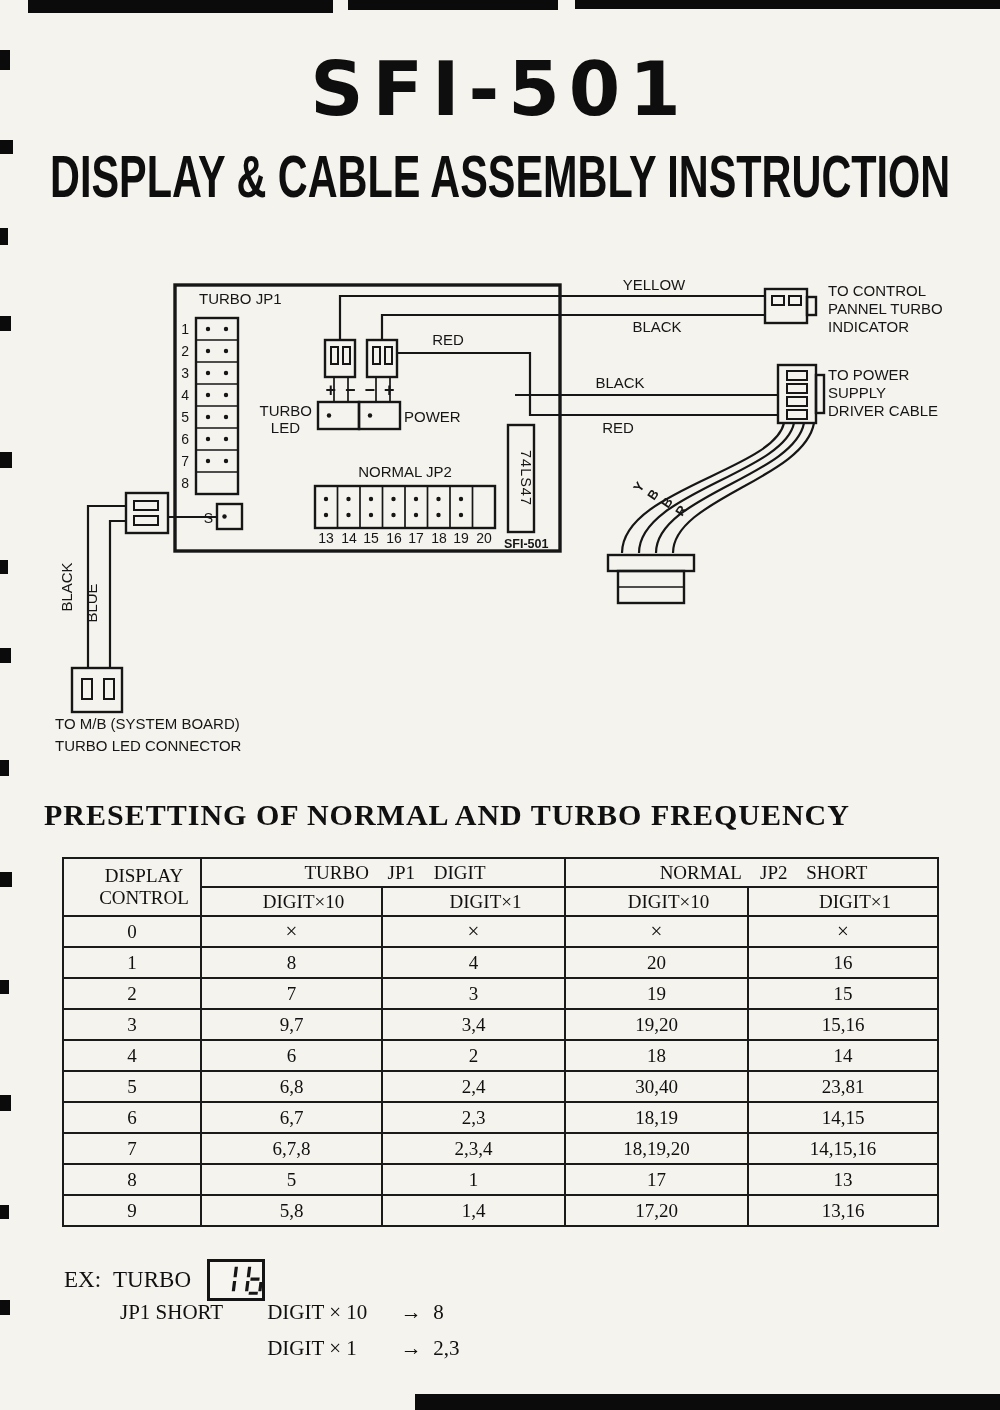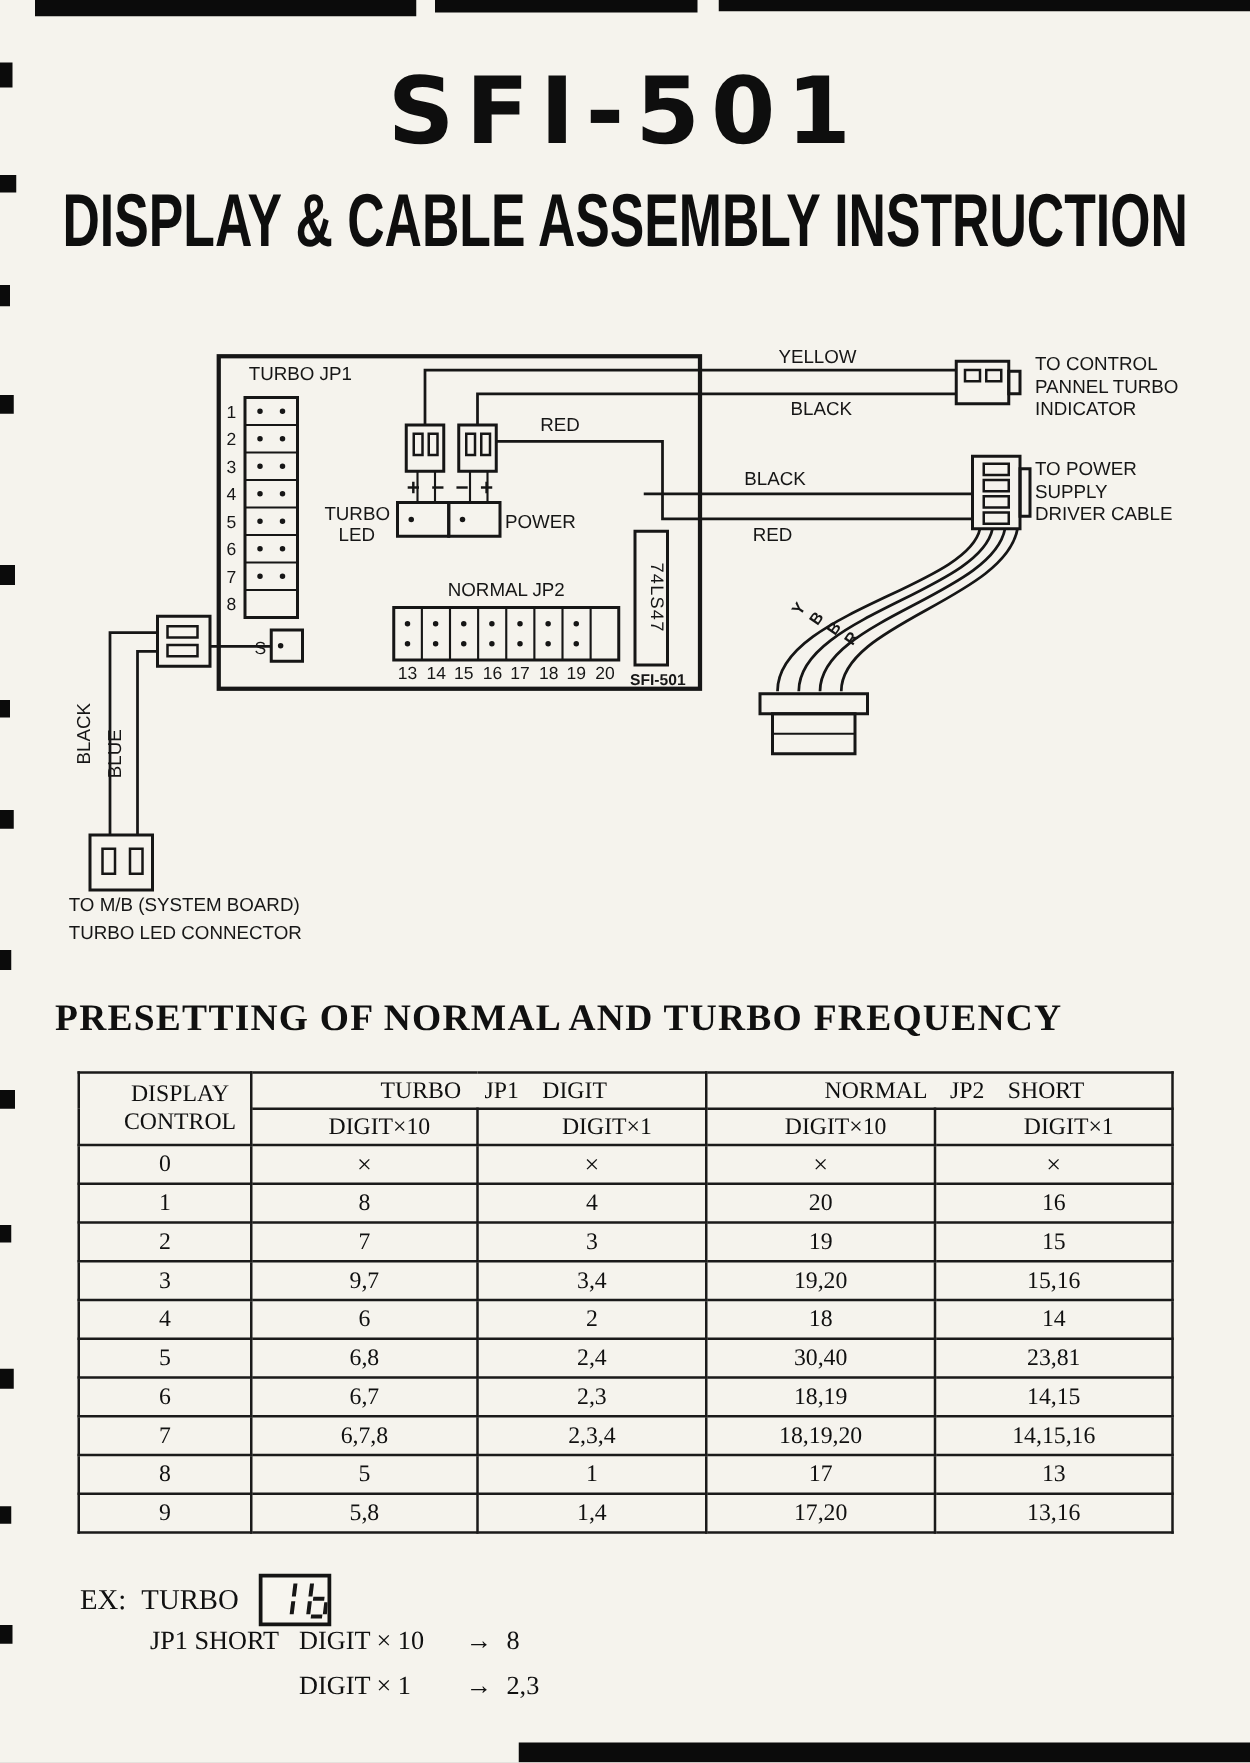--- a/index.html
+++ b/index.html
@@ -78,21 +78,21 @@
   .example-row .ex-word  { margin-right:16px; }
   .seg-box {
     display:inline-block; width:58px; height:42px;
     border:3px solid #141414; background:#f7f5ef; box-sizing:border-box;
   }
   .jp-settings {
     position:absolute; left:120px; top:1300px;
     display:flex; align-items:flex-start;
     font-family:"Liberation Serif", serif; font-size:21px; color:#101010;
   }
-  .jp1-label { margin-right:16px; }
+  .jp1-label { margin-right:44px; }
   .setting-row { display:flex; align-items:center; margin-bottom:11px; }
   .setting-row .sname { width:122px; }
   .setting-row .arrow { width:44px; text-align:center; font-weight:700; }
 </style>
 </head>
 <body>
 
 <div class="sheet">
 
   <div class="artifact" style="left:28px;top:0;width:305px;height:13px"></div>

